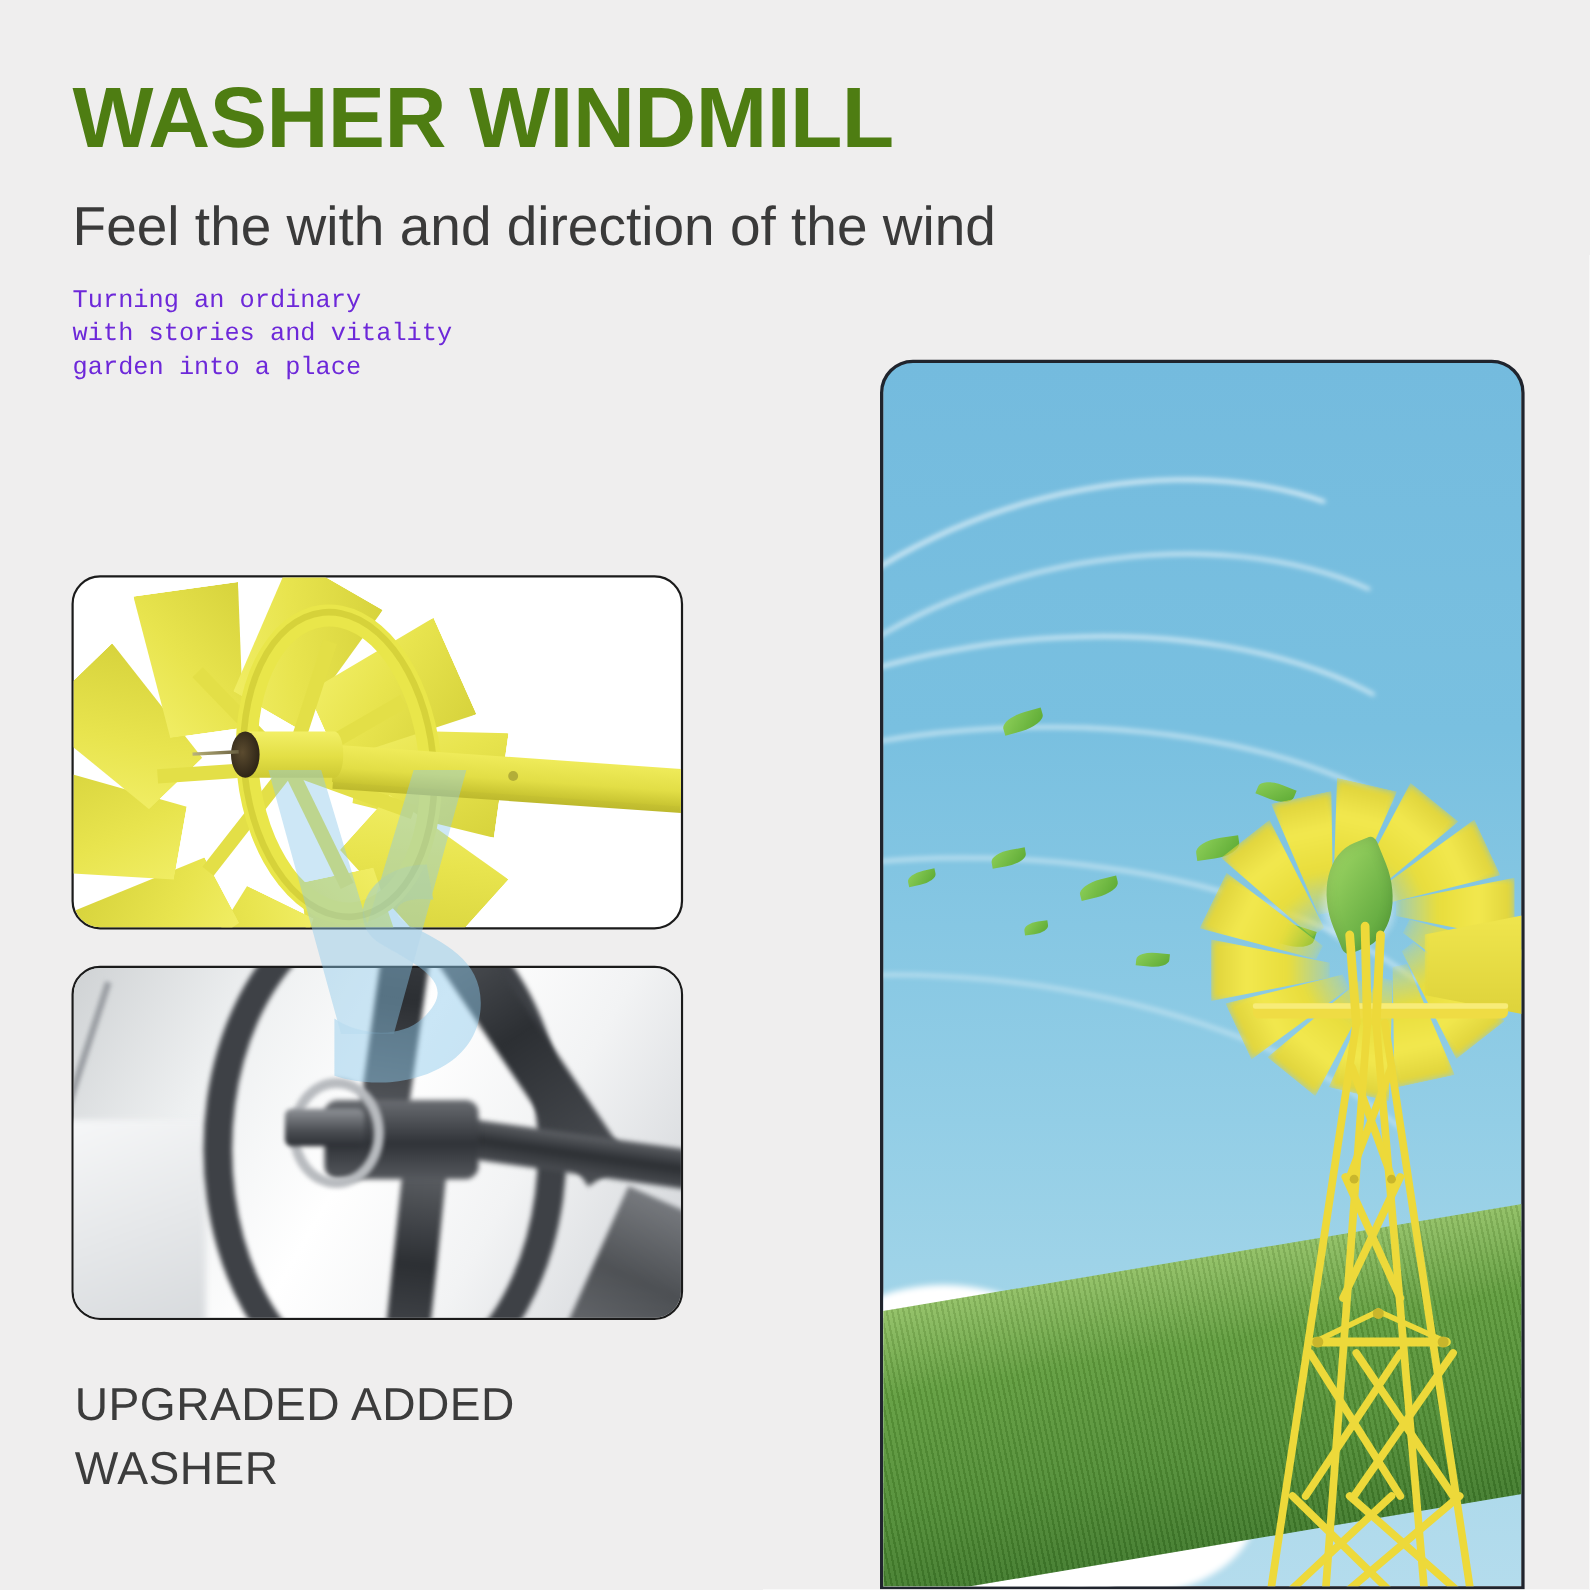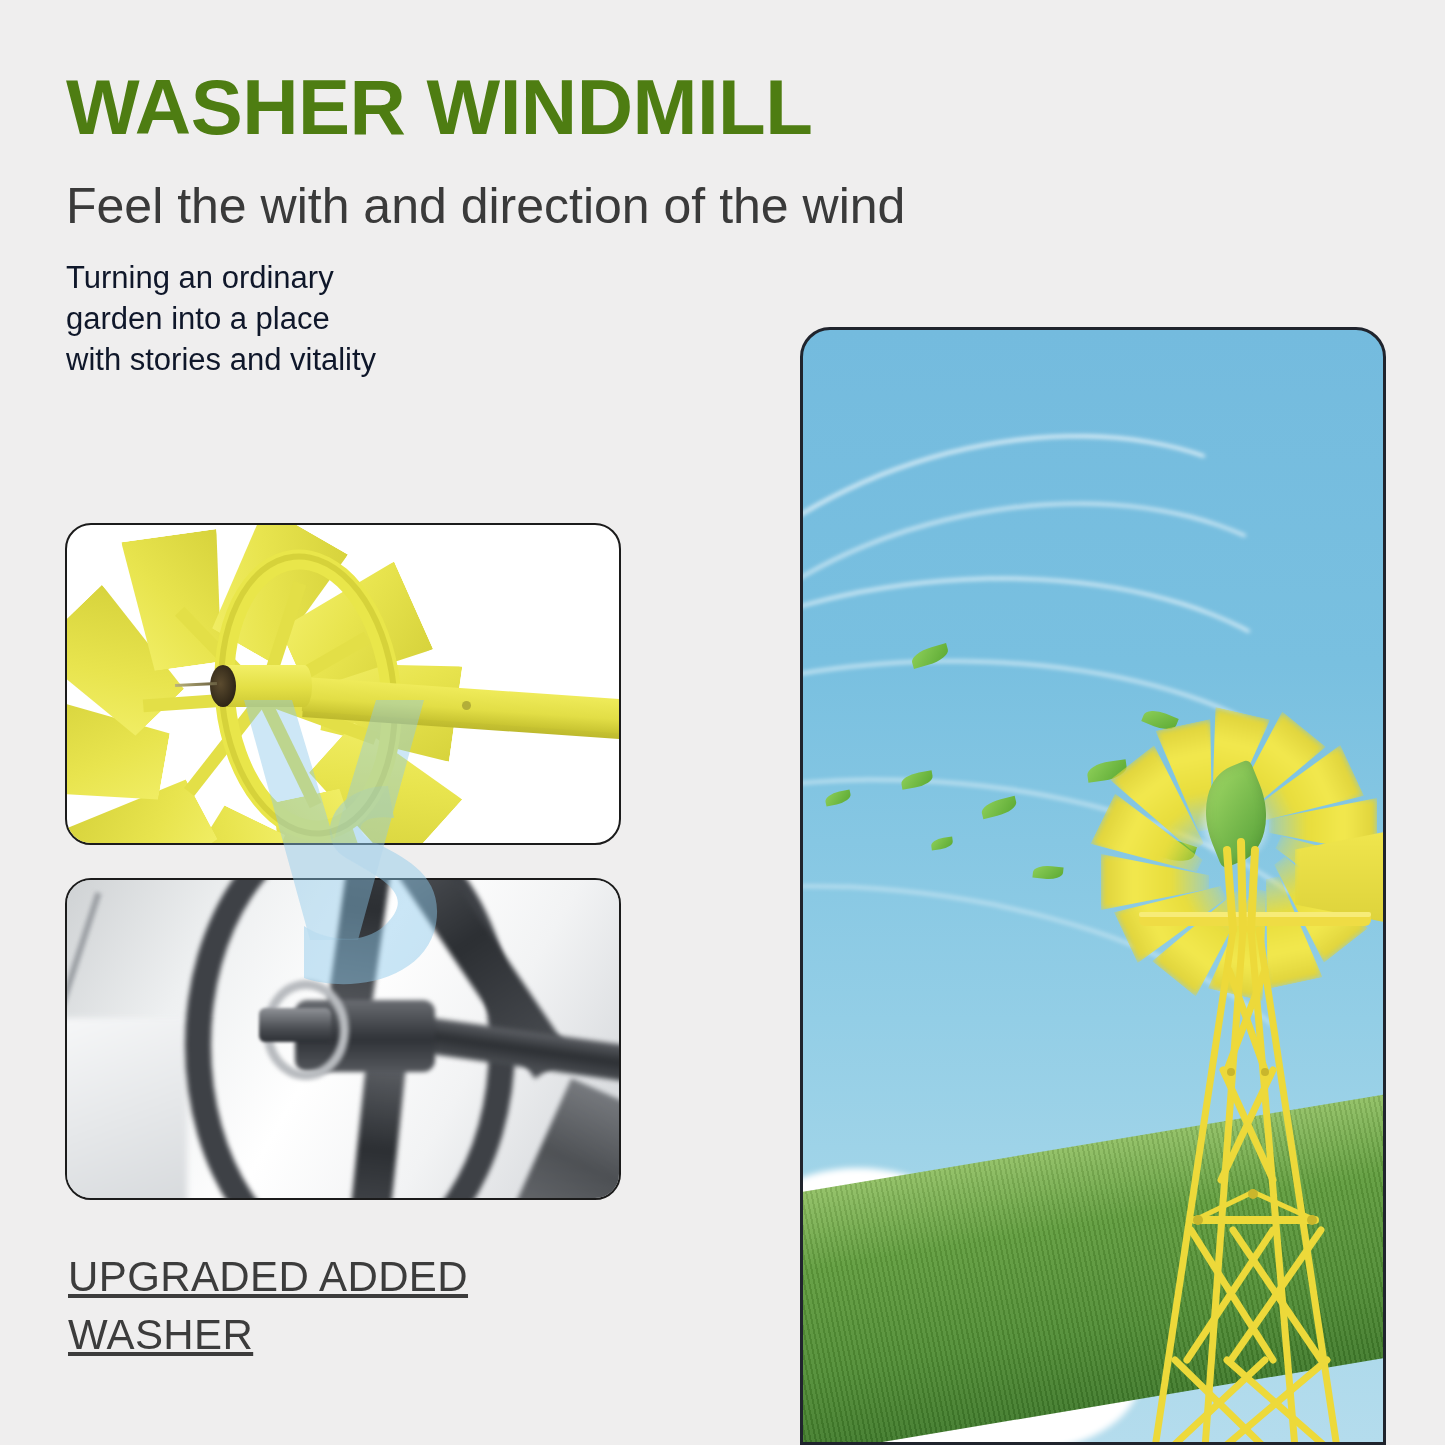--- a/index.html
+++ b/index.html
@@ -38,35 +38,35 @@
     font-size: 50px;
     font-weight: 400;
     color: #3a3a3a;
     line-height: 1.12;
     white-space: nowrap;
   }
   .blurb {
     position: absolute;
     left: 66px;
     top: 258px;
-    font-size: 31px;
+    font-size: 23px;
     font-weight: 400;
-    color: #0f172a;
+    color: #6d28d9;
     line-height: 1.32;
+    font-family: Liberation Mono, monospace;
   }
   .caption {
     position: absolute;
     left: 68px;
     top: 1248px;
     font-size: 42px;
     font-weight: 400;
     color: #3c3c3c;
     line-height: 1.38;
     letter-spacing: 0.4px;
-    text-decoration: underline;
   }
 
   
   .card {
     position: absolute;
     border: 2px solid #1b1b1b;
     border-radius: 26px;
     overflow: hidden;
     background: #ffffff;
     box-sizing: border-box;
@@ -301,22 +301,22 @@
 <body>
 
 <div class="banner">
 
   <div class="title">WASHER WINDMILL</div>
 
   <div class="subtitle">Feel the with and direction of the wind</div>
 
   <div class="blurb">
     <div>Turning an ordinary</div>
+    <div>with stories and vitality</div>
     <div>garden into a place</div>
-    <div>with stories and vitality</div>
   </div>
 
   <div class="card card-top">
     <div class="photo">
 
       <div style="position:absolute;left:196px;top:160px;width:0;height:0;">
         <div class="blade" style="transform: rotate(8deg)   translate(56px,-48px);"></div>
         <div class="blade" style="transform: rotate(42deg)  translate(56px,-48px);"></div>
         <div class="blade" style="transform: rotate(78deg)  translate(56px,-48px);"></div>
         <div class="blade" style="transform: rotate(116deg) translate(56px,-48px);"></div>

